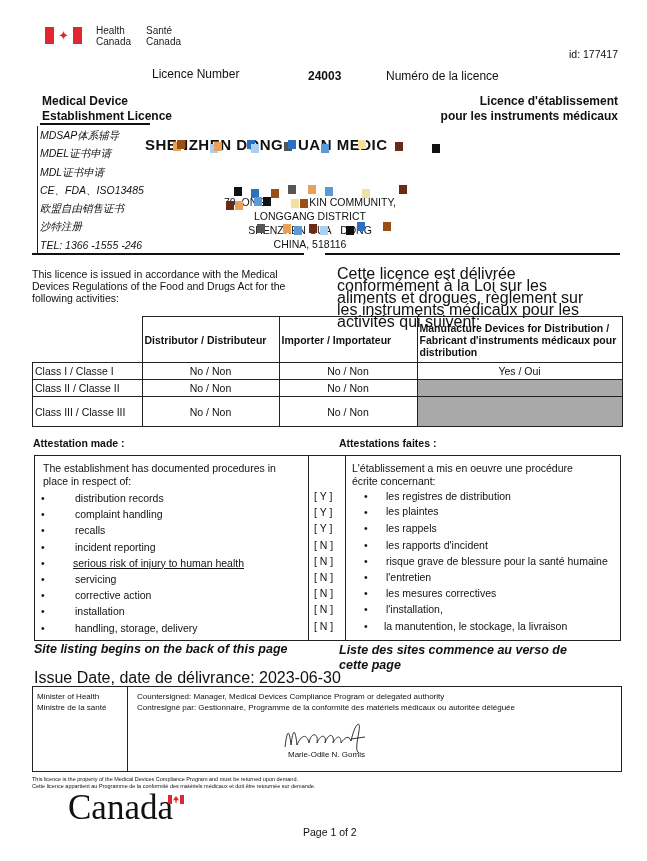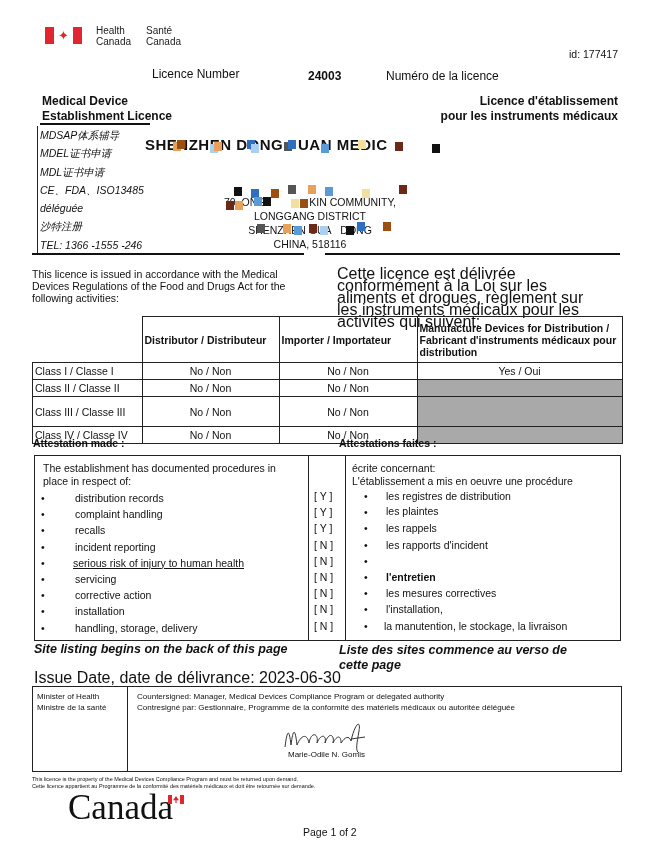--- a/index.html
+++ b/index.html
@@ -63,21 +63,21 @@
 <div class="abs t12 bold" style="right:29px;top:94px;line-height:15px;text-align:right">
   <div>Licence d'établissement</div>
   <div>pour les instruments médicaux</div>
 </div>
 
 <div class="side-ad">
   <div>MDSAP体系辅导</div>
   <div>MDEL证书申请</div>
   <div>MDL证书申请</div>
   <div>CE、FDA、ISO13485</div>
-  <div>déléguée</div>
+  <div>欧盟自由销售证书</div>
   <div>沙特注册</div>
   <div>TEL: 1366 -1555 -246</div>
 </div>
 
 <div class="abs" style="left:145px;top:136px;font-size:15px;font-weight:bold;letter-spacing:0.5px;white-space:nowrap">
   <span>SHENZHEN DONG  ·  UAN MEDIC&nbsp;&nbsp;</span>
 </div>
 <div class="abs" id="mosaic-name" style="left:160px;top:140px;width:300px;height:14px">
     <div style="position: absolute; left: 13px; top: 2px; width: 8px; height: 9px; background: rgb(232, 160, 90);"></div>
     <div style="position: absolute; left: 50px; top: 4px; width: 8px; height: 9px; background: rgb(169, 208, 240);"></div>
@@ -149,26 +149,20 @@
     <td class="c">Yes / Oui</td>
   </tr>
   <tr style="height:17px">
     <td>Class II / Classe II</td>
     <td class="c">No / Non</td>
     <td class="c">No / Non</td>
     <td class="c grey"></td>
   </tr>
   <tr style="height:30px">
     <td>Class III / Classe III</td>
-    <td class="c">No / Non</td>
-    <td class="c">No / Non</td>
-    <td class="c grey"></td>
-  </tr>
-  <tr style="height:17px">
-    <td>Class IV / Classe IV</td>
     <td class="c">No / Non</td>
     <td class="c">No / Non</td>
     <td class="c grey"></td>
   </tr>
 </tbody>
   </table>
 
 <div class="abs bold" style="left:33px;top:437px;font-size:10.5px">Attestation made :</div>
 <div class="abs bold" style="left:339px;top:437px;font-size:10.5px">Attestations faites :</div>
 
@@ -203,34 +197,35 @@
       <div class="bul" style="left: 5px; top: 66.4px;">[ Y ]</div>
       <div class="bul" style="left: 5px; top: 82.6px;">[ N ]</div>
       <div class="bul" style="left: 5px; top: 98.8px;">[ N ]</div>
       <div class="bul" style="left: 5px; top: 115px;">[ N ]</div>
       <div class="bul" style="left: 5px; top: 131.2px;">[ N ]</div>
       <div class="bul" style="left: 5px; top: 147.4px;">[ N ]</div>
       <div class="bul" style="left: 5px; top: 163.6px;">[ N ]</div>
     </div>
   <div class="colR" id="att-fr">
     <div class="abs" style="left:6px;top:6px;font-size:10.5px;line-height:12.5px">
+      <div>L'établissement a mis en oeuvre une procédure</div>
       <div>écrite concernant:</div>
-      <div>L'établissement a mis en oeuvre une procédure</div>
     </div>
   <div class="bul" style="left: 18px; top: 34px;">•</div>
       <div class="bul" style="left: 40px; top: 34px;">les registres de distribution</div>
       <div class="bul" style="left: 18px; top: 50.2px;">•</div>
       <div class="bul" style="left: 40px; top: 49px;">les plaintes</div>
       <div class="bul" style="left: 18px; top: 66.4px;">•</div>
       <div class="bul" style="left: 40px; top: 66.4px;">les rappels</div>
       <div class="bul" style="left: 18px; top: 82.6px;">•</div>
       <div class="bul" style="left: 40px; top: 82.6px;">les rapports d'incident</div>
       <div class="bul" style="left: 18px; top: 98.8px;">•</div>
+      <div class="bul" style="left: 40px; top: 98.8px;">risque grave de blessure pour la santé humaine</div>
       <div class="bul" style="left: 18px; top: 115px;">•</div>
-      <div class="bul" style="left: 40px; top: 115px; font-weight: bold;">l'entretien</div>
+      <div class="bul" style="left: 40px; top: 115px;">l'entretien</div>
       <div class="bul" style="left: 18px; top: 131.2px;">•</div>
       <div class="bul" style="left: 40px; top: 131.2px;">les mesures correctives</div>
       <div class="bul" style="left: 18px; top: 147.4px;">•</div>
       <div class="bul" style="left: 40px; top: 147.4px;">l'installation,</div>
       <div class="bul" style="left: 18px; top: 163.6px;">•</div>
       <div class="bul" style="left: 38px; top: 163.6px;">la manutention, le stockage, la livraison</div>
     </div>
 </div>
 
 <div class="abs bold ital" style="left:34px;top:642px;font-size:12.5px">Site listing begins on the back of this page</div>

